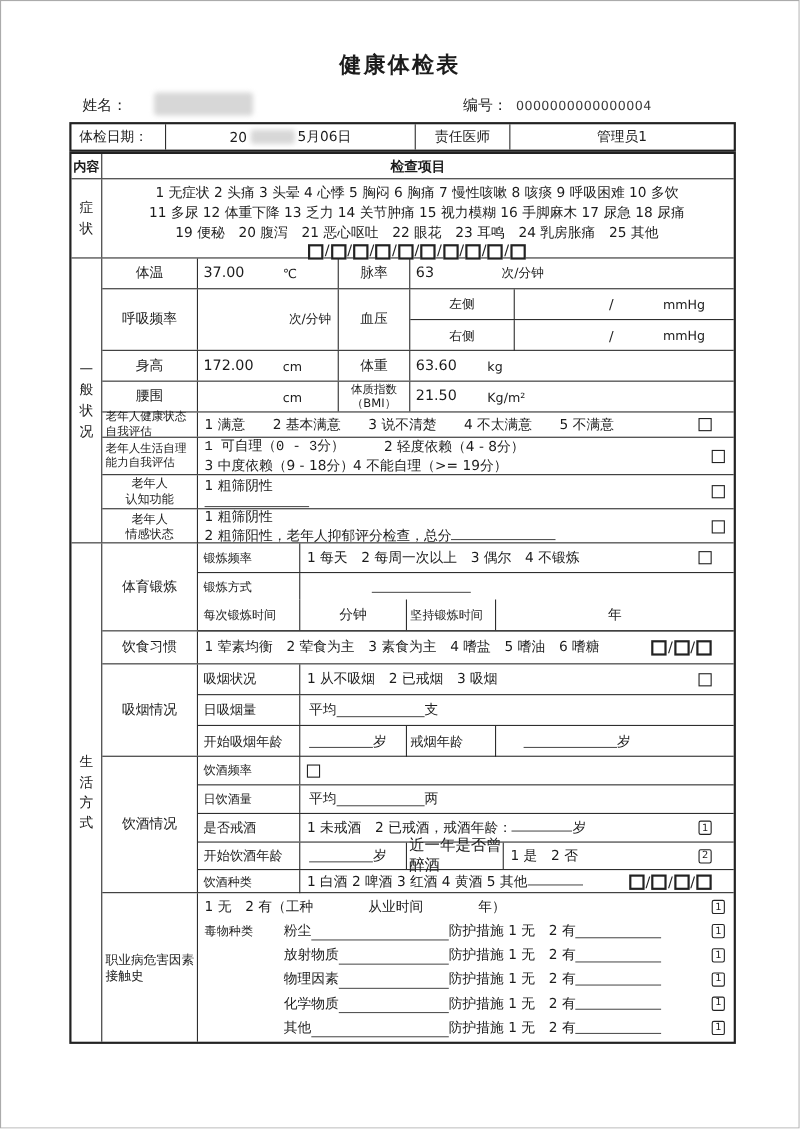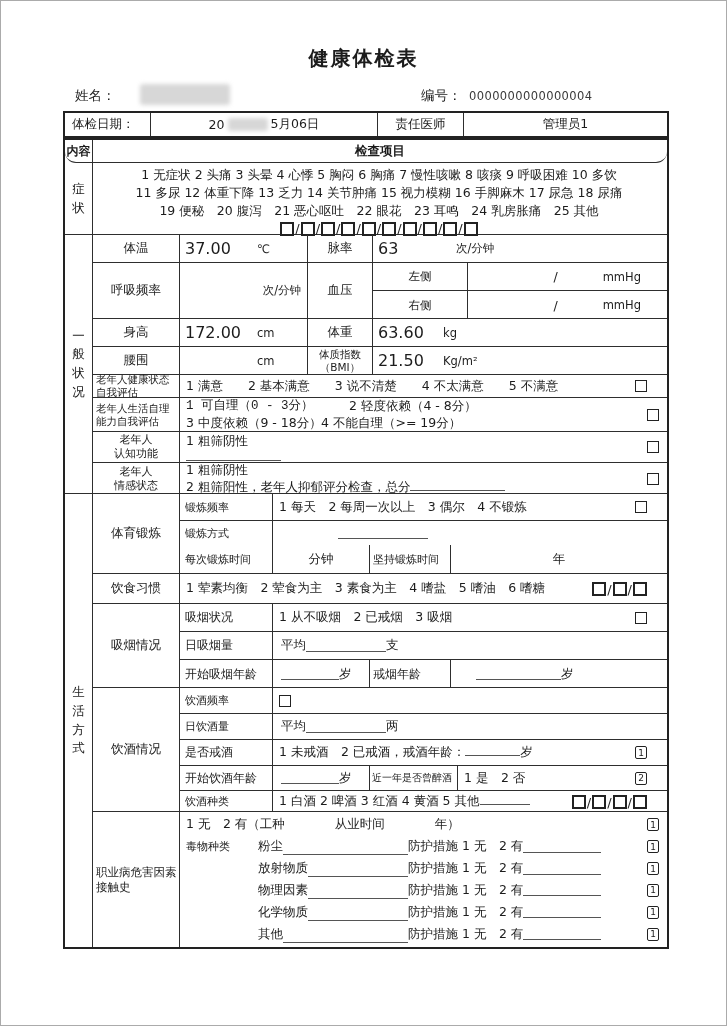--- a/index.html
+++ b/index.html
@@ -31,21 +31,21 @@
   .col{display:flex;flex-direction:column;flex:1;min-width:0;}
   .vcell{width:28px;flex:none;display:flex;align-items:center;justify-content:center;border-right:1.5px solid var(--bc);box-sizing:border-box;}
   .vtext{width:15px;text-align:center;word-break:break-all;line-height:1.5;font-size:12.5px;}
   .bold{font-weight:bold;}
   .lab{justify-content:center;text-align:center;}
   .sub{font-size:11px;padding-left:5px;}
   .sm2{font-size:10.5px;line-height:1.2;padding-left:3px;align-items:center;display:flex;}
   .two{display:flex;flex-direction:column;justify-content:center;}
   .twoc{display:flex;flex-direction:column;justify-content:center;text-align:center;width:100%;}
   .vu{padding-left:5px;}
-  .val{display:inline-block;font-size:16px;}
+  .val{display:inline-block;font-size:13px;}
   .unit{font-size:11.5px;}
   .opts{white-space:pre;}
   .optrow{justify-content:space-between;padding:0 20px 0 6px;}
   .cb{width:12px;height:12px;border:1.7px solid #222;box-sizing:border-box;display:inline-block;flex:none;background:#fff;}
   .cb.big{width:14px;height:14px;border-width:2px;vertical-align:middle;}
   .cbn{width:12px;height:13px;border:1.5px solid #222;border-radius:2px;box-sizing:border-box;display:inline-flex;
        align-items:center;justify-content:center;font-size:9px;flex:none;background:#fff;}
   .slash{font-size:13px;margin:0 1px;vertical-align:middle;}
   .ul{display:inline-block;border-bottom:1.2px solid #555;height:11px;}
   .ulfill{flex:1;border-bottom:1.2px solid #555;height:10px;}
@@ -79,21 +79,21 @@
       <span>20</span>
       <span class="blur blur-date"></span>
       <span>5月06日</span>
     </div>
     <div class="hcell center" style="width:86px;">责任医师</div>
     <div class="hcell center grow">管理员1</div>
   </div>
 
   <div class="mtable">
 
-    <div class="r" style="height:23px;border-radius:11px;">
+    <div class="r" style="height:23px;">
       <div class="vcell bold" style="font-size:12px;white-space:nowrap;">内容</div>
       <div class="cell grow bold lab">检查项目</div>
     </div>
 
     <div class="r" style="height:72px;">
       <div class="vcell">
         <div class="vtext">症状</div>
       </div>
       <div class="cell sym">
         <div class="ln">1 无症状 2 头痛 3 头晕 4 心悸 5 胸闷 6 胸痛 7 慢性咳嗽 8 咳痰 9 呼吸困难 10 多饮</div>
@@ -337,21 +337,21 @@
                 </span>
                 <span class="cbn">1</span>
               </div>
             </div>
             <div class="r" style="height:25px;">
               <div class="cell sub" style="width:93px;font-size:12px;">开始饮酒年龄</div>
               <div class="cell" style="width:97px;padding-left:8px;">
                 <span class="ul" style="width:58px;"></span>
                 <span>岁</span>
               </div>
-              <div class="cell sub" style="width:88px;padding-left:2px;font-size:10px;">近一年是否曾醉酒</div>
+              <div class="cell sub" style="width:88px;padding-left:2px;font-size:14px;">近一年是否曾醉酒</div>
               <div class="cell grow optrow">
                 <span class="opts">1 是　2 否</span>
                 <span class="cbn">2</span>
               </div>
             </div>
             <div class="r nb" style="height:21px;">
               <div class="cell sub" style="width:93px;">饮酒种类</div>
               <div class="cell grow optrow">
                 <span>
                   <span class="opts">1 白酒 2 啤酒 3 红酒 4 黄酒 5 其他</span><span class="ul" style="width:50px;"></span>

